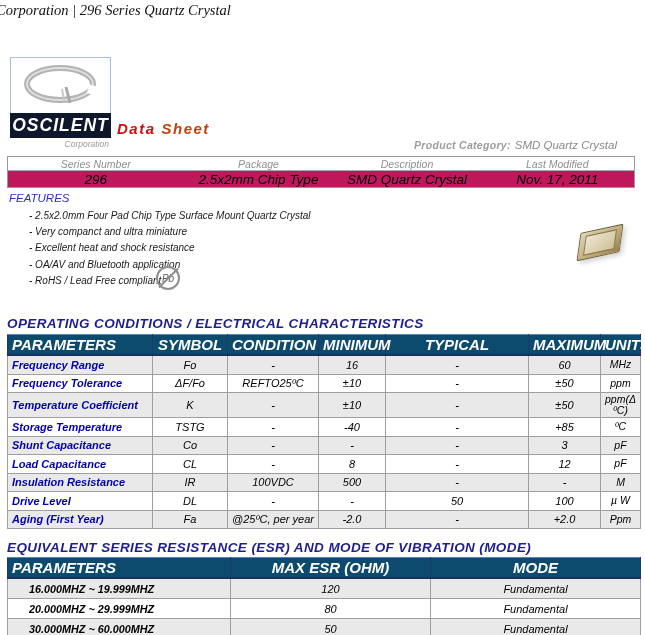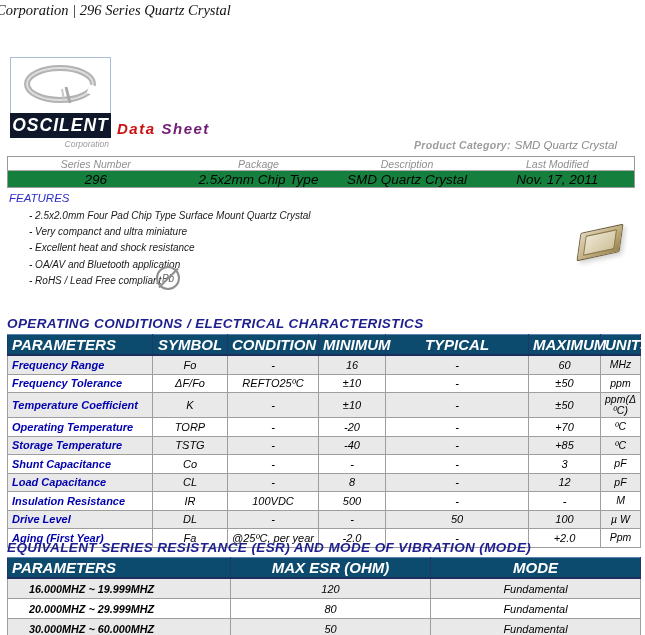--- a/index.html
+++ b/index.html
@@ -21,33 +21,33 @@
   }
   .logo-band {
     height:25px; background:#0f172a; color:#fff; font-weight:bold;
     font-size:17.5px; letter-spacing:1px; display:flex; align-items:center;
     justify-content:center;
   }
   .logo-corp { font-size:8.5px; color:#9A9A9A; text-align:right; padding:1px 2px 0 0; }
   
   .ds-label { position:absolute; left:117px; top:120px; font-weight:bold; font-size:15px; letter-spacing:1.5px; white-space:nowrap; }
   .ds-word1 { color:#CC1111; }
-  .ds-word2 { color:#701a75; margin-left:6px; }
+  .ds-word2 { color:#c2410c; margin-left:6px; }
   
   .prodcat { position:absolute; top:135px; right:28px; white-space:nowrap; }
   .prodcat .lbl { color:#9C9C9C; font-weight:bold; font-size:10.5px; letter-spacing:0.3px; }
   .prodcat .val { color:#8A8A8A; font-size:11.5px; margin-left:4px; }
   
   .sumtable {
     position:absolute; left:7px; top:156px; width:627px;
     border-collapse:collapse; table-layout:fixed;
   }
   .sumtable { border:1px solid #999; }
   .sumhead td { color:#8F8F8F; font-size:10.5px; text-align:center; height:13px; border-bottom:1px solid #AAA; padding:0; }
-  .sumval td { background:#15803d; color:#000; font-size:13.5px; text-align:center; height:16px; padding:0; }
+  .sumval td { background:#be185d; color:#000; font-size:13.5px; text-align:center; height:16px; padding:0; }
   
   .features { position:absolute; left:9px; top:192px; }
   .features-title { color:#2D2DC8; font-size:11.5px; margin-bottom:4px; }
   .feat-item { color:#1A1A1A; font-size:10px; line-height:16.2px;margin-left:20px; }
   
   .pb {
     position:absolute; left:156px; top:266px; width:20px; height:20px;
     border:2px solid #8F8F8F; border-radius:50%; color:#5F5F5F; font-size:10px;
     display:flex; align-items:center; justify-content:center;
   }
@@ -213,29 +213,20 @@
       <tr>
         <td class="param">Temperature Coefficient</td>
         <td>K</td>
         <td>-</td>
         <td>±10</td>
         <td>-</td>
         <td>±50</td>
         <td class="units">ppm(Δ ºC)</td>
       </tr>
       <tr>
-        <td class="param">Operating Temperature</td>
-        <td>TORP</td>
-        <td>-</td>
-        <td>-20</td>
-        <td>-</td>
-        <td>+70</td>
-        <td class="units">ºC</td>
-      </tr>
-      <tr>
         <td class="param">Storage Temperature</td>
         <td>TSTG</td>
         <td>-</td>
         <td>-40</td>
         <td>-</td>
         <td>+85</td>
         <td class="units">ºC</td>
       </tr>
       <tr>
         <td class="param">Shunt Capacitance</td>

